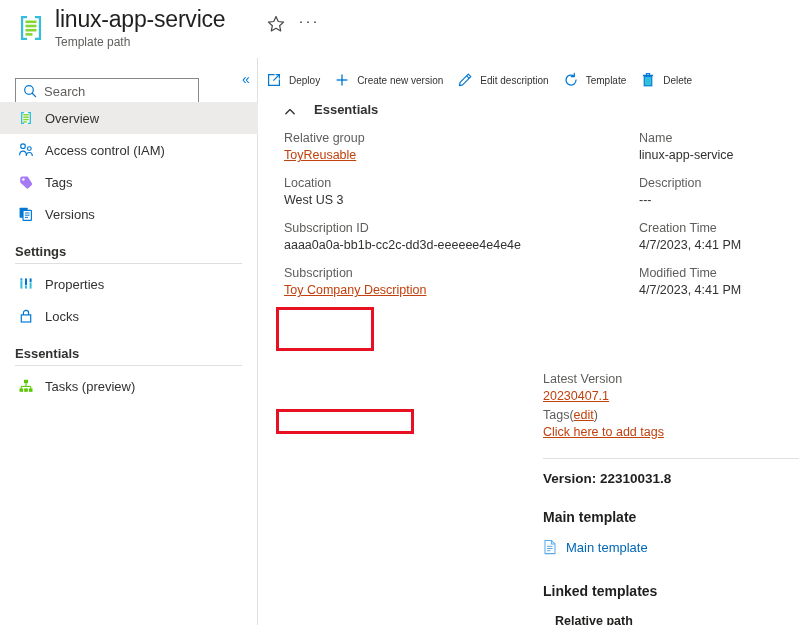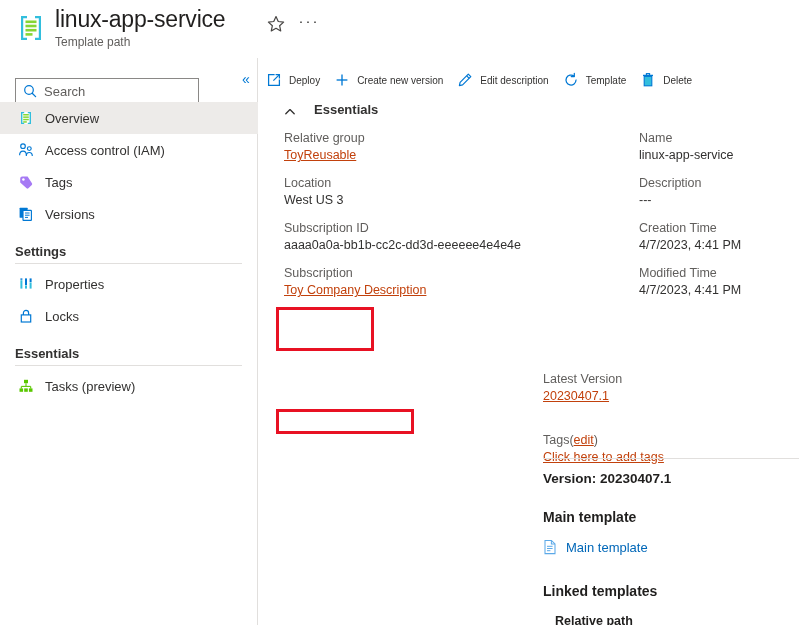--- a/index.html
+++ b/index.html
@@ -127,21 +127,21 @@
   }
 
   
   .redbox {
     position: absolute; border: 3px solid #e81123; pointer-events: none;
   }
   #redbox-latest { left: 276px; top: 307px; width: 98px; height: 44px; }
   #redbox-version { left: 276px; top: 409px; width: 138px; height: 25px; }
 
   #latest-block { position: absolute; left: 284px; top: 313px; }
-  #tags-block { position: absolute; left: 284px; top: 374px; }
+  #tags-block { position: absolute; left: 284px; top: 349px; }
   #tags-line { font-size: 12.5px; color: #605e5c; line-height: 17px; }
   #tags-line .lnk { font-size: 12.5px; }
 
   #ess-divider {
     position: absolute; left: 284px; top: 400px; width: 508px; height: 1px;
     background: #e1dfdd;
   }
 
   #version-heading {
     position: absolute; left: 284px; top: 413px;
@@ -431,21 +431,21 @@
 
   <div id="tags-block">
     <div id="tags-line">
       <span>Tags</span><span>(</span><span class="lnk" style="display:inline;">edit</span><span>)</span>
     </div>
     <div class="lnk">Click here to add tags</div>
   </div>
 
   <div id="ess-divider"></div>
 
-  <div id="version-heading">Version: 20230407.1</div>
+  <div id="version-heading">Version: 22310031.8</div>
 
   <div id="main-tmpl-heading">Main template</div>
 
   <div id="main-tmpl-link">
     <span class="doc-ic">
       <svg width="14" height="16" viewBox="0 0 14 16">
         <path d="M2 1.4 h6.4 L12 5 v9.6 H2 Z" fill="#ffffff" stroke="#5ca9e8" stroke-width="1.05"></path>
         <polyline points="8.4,1.4 8.4,5 12,5" fill="none" stroke="#5ca9e8" stroke-width="1.05"></polyline>
         <line x1="4" y1="7.3" x2="9.6" y2="7.3" stroke="#5ca9e8" stroke-width="1"></line>
         <line x1="4" y1="9.5" x2="9.6" y2="9.5" stroke="#5ca9e8" stroke-width="1"></line>

